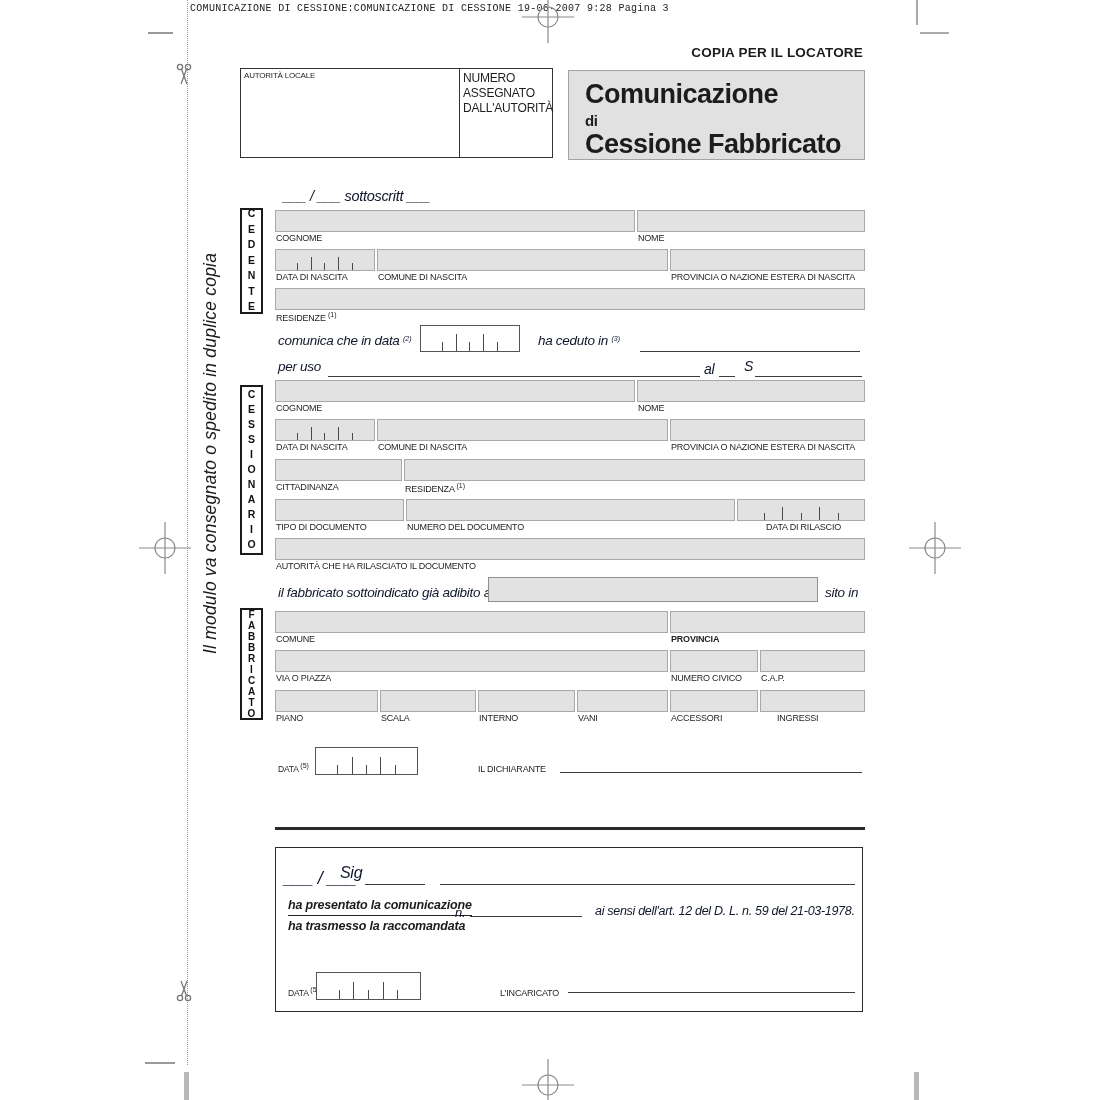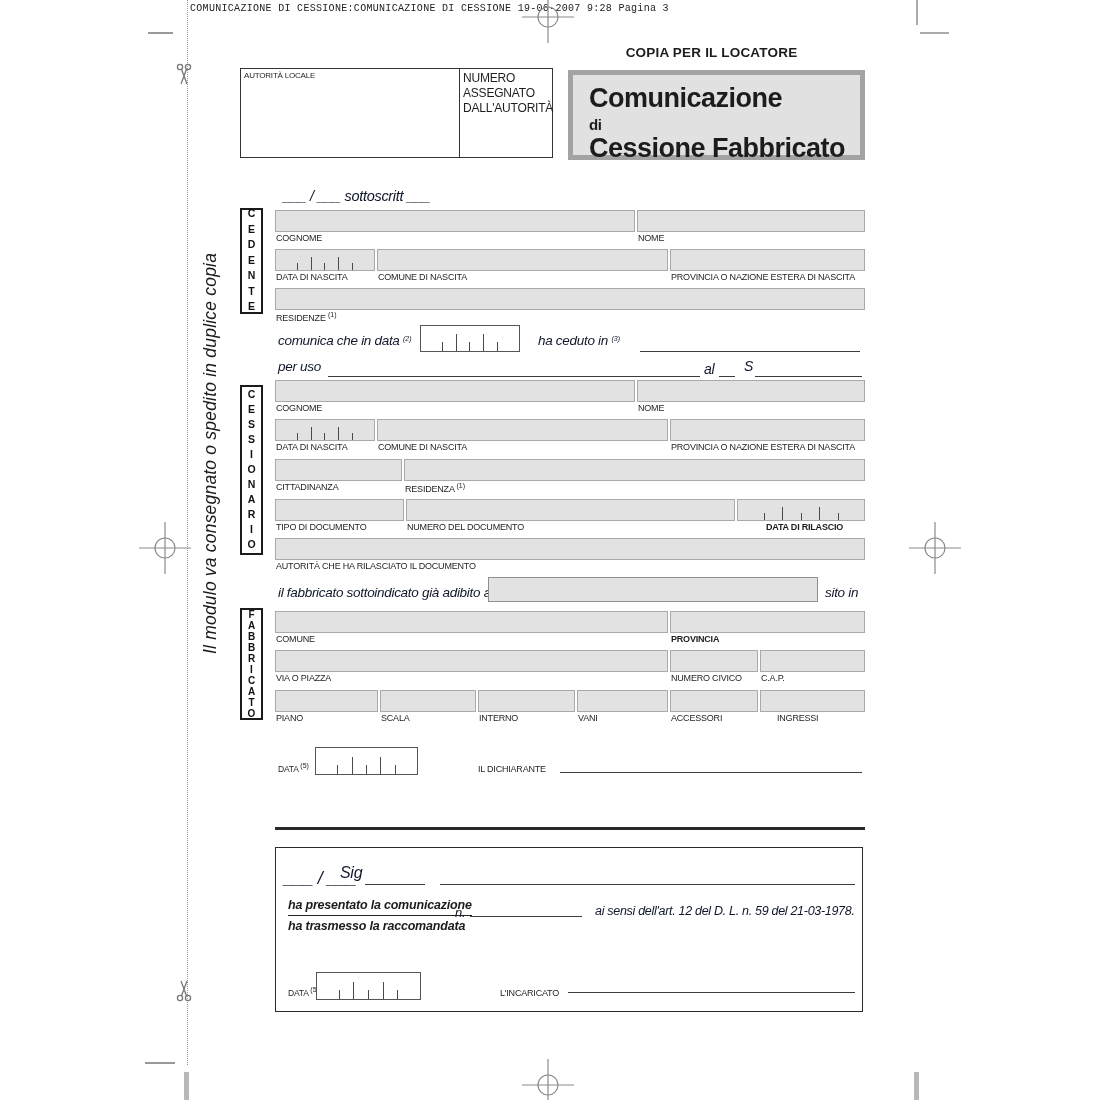--- a/index.html
+++ b/index.html
@@ -15,23 +15,23 @@
   .sup{font-size:7px;vertical-align:4px;letter-spacing:0;}
   .sec-box{position:absolute;border:2px solid #1b1b1b;background:#fff;display:flex;align-items:center;justify-content:center;box-sizing:border-box;}
   .sec-label{writing-mode:vertical-rl;text-orientation:upright;font-weight:bold;font-size:10.5px;color:#111;}
   .ls-wide{letter-spacing:3.5px;}
   .ls-mid{letter-spacing:3px;}
   .ls-tight{letter-spacing:0;}
   .ticks{position:absolute;left:8px;right:8px;top:2px;bottom:0;display:flex;justify-content:space-evenly;align-items:flex-end;}
   .tick{width:1px;background:#4a4a4a;}
   .tick.tall{height:72%;}
   .tick.short{height:38%;}
-  .title-box{position:absolute;left:568px;top:70px;width:297px;height:90px;background:#e1e1e1;border:5px solid #a3a3a3;box-sizing:border-box;padding:6px 3px 0 16px;}
+  .title-box{position:absolute;left:568px;top:70px;width:297px;height:90px;background:#e1e1e1;border:1px solid #a3a3a3;box-sizing:border-box;padding:6px 3px 0 16px;}
   .title-l{font-weight:bold;letter-spacing:-.5px;line-height:1;}
-  .copylabel{position:absolute;left:560px;top:45px;width:303px;text-align:center;font-weight:bold;font-size:13.5px;letter-spacing:.2px;}
+  .copylabel{position:absolute;left:560px;top:45px;width:303px;text-align:right;font-weight:bold;font-size:13.5px;letter-spacing:.2px;}
   .sidenote{position:absolute;left:200px;top:262px;height:392px;width:26px;
             writing-mode:vertical-rl;transform:rotate(180deg);
             font-style:italic;font-size:17.5px;letter-spacing:.2px;white-space:nowrap;color:#1a1a1a;}
   .footbar{position:absolute;left:275px;top:793px;width:590px;height:19px;background:#e3e3e3;border:1px solid #7d7d7d;
            box-sizing:border-box;text-align:center;font-size:8px;font-weight:bold;line-height:17px;letter-spacing:-.1px;white-space:nowrap;}
   .receipt-box{position:absolute;left:275px;top:847px;width:588px;height:165px;border:1.5px solid #2b2b2b;box-sizing:border-box;background:#fff;}
   .bold-it{font-weight:bold;font-style:italic;font-size:12.5px;letter-spacing:-.2px;white-space:nowrap;}
   .dotline{position:absolute;left:187px;top:0;height:1065px;border-left:1px dotted #999;}
   .mark{position:absolute;}
   svg{display:block;}
@@ -194,21 +194,21 @@
       <div class="ticks">
         <div class="tick short"></div>
         <div class="tick tall"></div>
         <div class="tick short"></div>
         <div class="tick tall"></div>
         <div class="tick short"></div>
       </div>
     </div>
   <span class="flabel" style="left:276px;top:522px;">TIPO DI DOCUMENTO</span>
   <span class="flabel" style="left:407px;top:522px;">NUMERO DEL DOCUMENTO</span>
-  <span class="flabel" style="left:766px;top:522px;font-weight:bold;">DATA DI RILASCIO</span>
+  <span class="flabel" style="left:766px;top:522px;">DATA DI RILASCIO</span>
 
   <div class="gbox" style="left:275px;top:538px;width:590px;height:22px;"></div>
   <span class="flabel" style="left:276px;top:561px;">AUTORITÀ CHE HA RILASCIATO IL DOCUMENTO</span>
 
   <span class="it" style="left:278px;top:585px;"><span>il fabbricato sottoindicato già adibito a</span> <span class="sup">(4)</span></span>
   <div class="gbox" style="left:488px;top:577px;width:330px;height:25px;border-color:#8f8f8f;"></div>
   <span class="it" style="left:825px;top:585px;">sito in</span>
 
   <div class="sec-box" style="left:240px;top:608px;width:23px;height:112px;">
     <span class="sec-label ls-tight" style="font-size:10px;">FABBRICATO</span>

